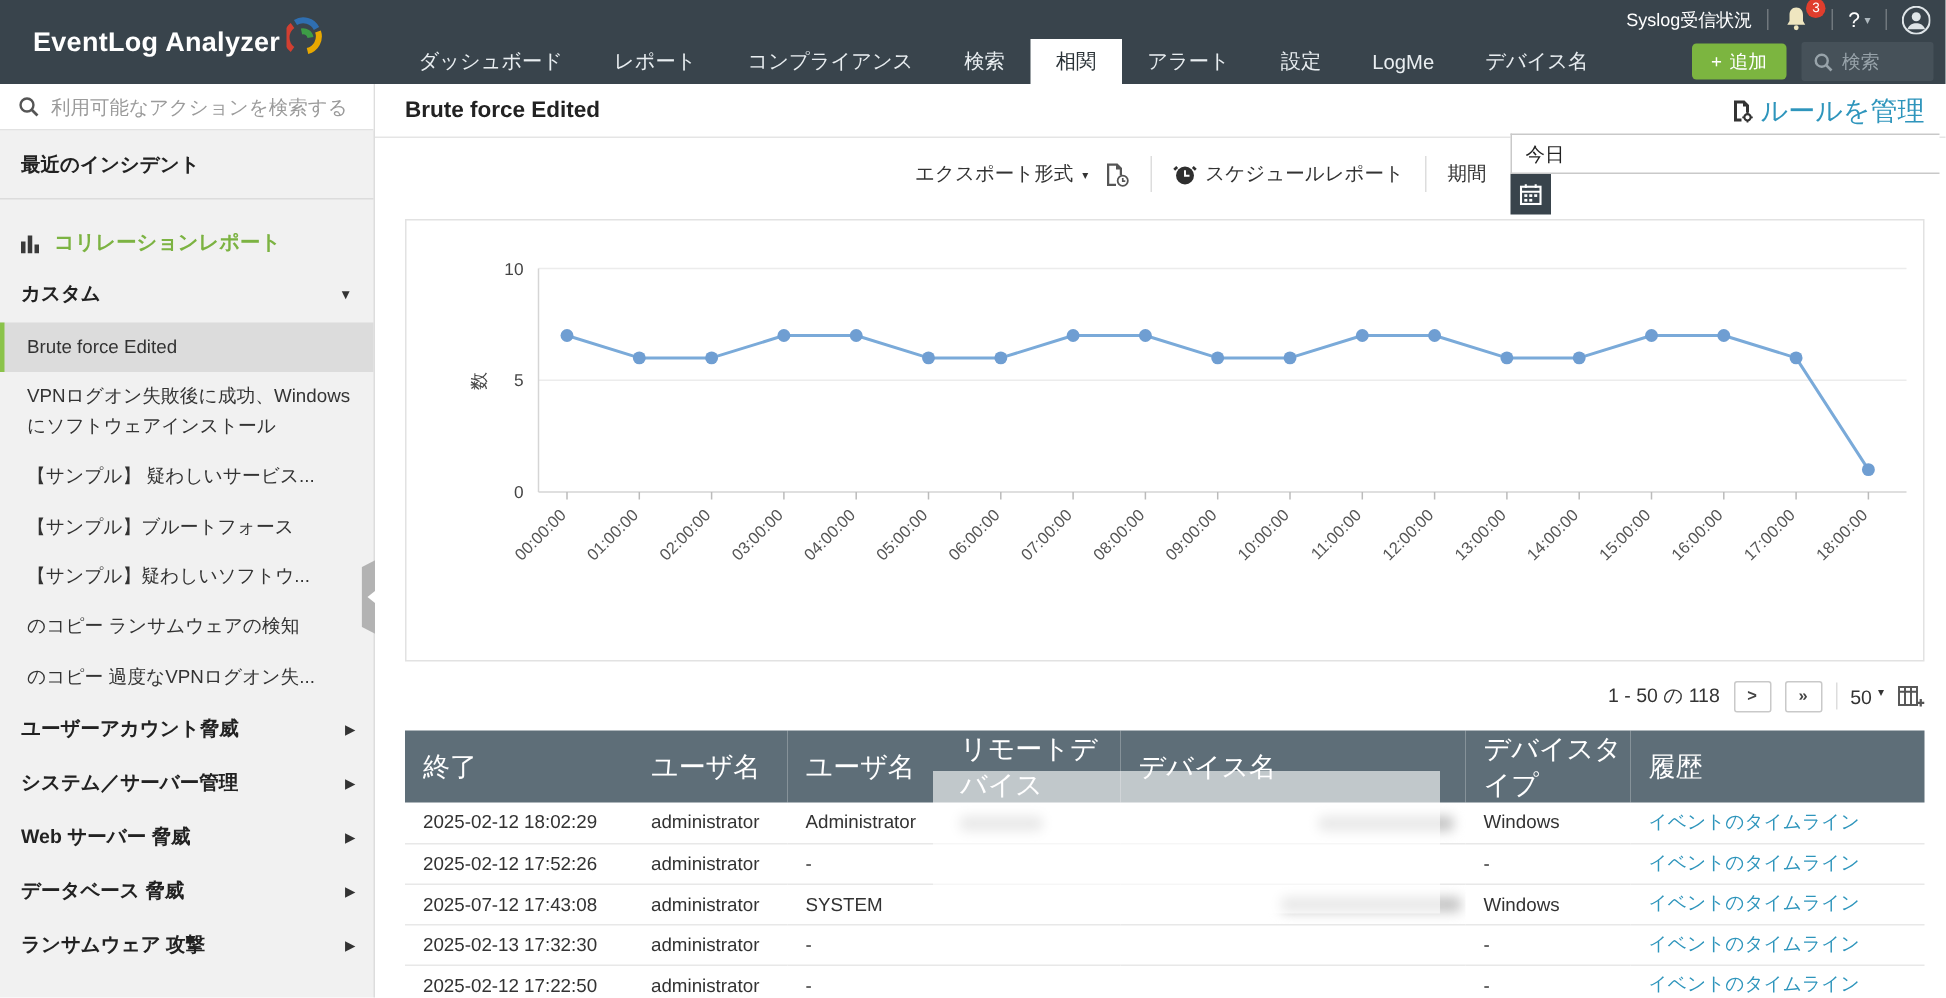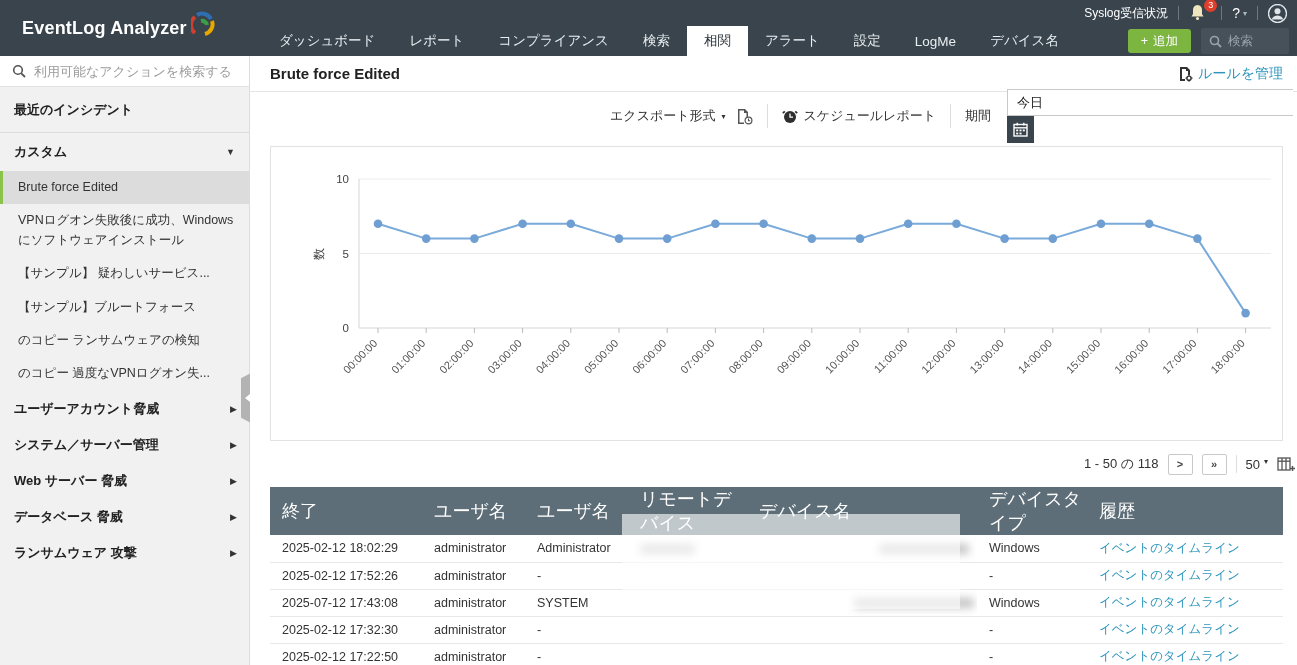--- a/index.html
+++ b/index.html
@@ -39,33 +39,33 @@
   .side-cat { display:flex; align-items:center; justify-content:space-between; font-size:13px; font-weight:bold; color:#222; padding:9px 12px 9px 14px; cursor:pointer; }
   .cat-arrow { font-size:9px; color:#333; }
   .collapse-handle { position:absolute; left:241px; top:372px; width:12px; height:52px; background:#b3b3b3; cursor:pointer;
     clip-path:polygon(0 12%,100% 0,100% 100%,0 88%); display:flex; align-items:center; justify-content:center; }
   .collapse-handle::before { content:""; border-top:4px solid transparent; border-bottom:4px solid transparent; border-right:5px solid #fff; }
 
   
   .main { position:absolute; left:250px; top:56px; width:1047px; height:609px; background:#fff; }
   .title-row { height:36px; display:flex; align-items:center; justify-content:space-between; padding:0 14px 0 20px; border-bottom:1px solid #e5e5e5; }
   .page-title { font-size:15px; font-weight:bold; color:#222; }
-  .manage-rules { display:flex; align-items:center; gap:5px; color:#2e95bc; font-size:14px; cursor:pointer; }
+  .manage-rules { display:flex; align-items:center; gap:5px; color:#2e95bc; font-size:18px; cursor:pointer; }
   .toolbar { height:48px; display:flex; align-items:center; justify-content:flex-end; gap:14px; padding-right:4px; }
   .tb-item { display:flex; align-items:center; gap:6px; font-size:13px; color:#333; cursor:pointer; }
   .tb-sep { width:1px; height:24px; background:#ddd; }
   .period-label { font-size:13px; color:#333; margin-right:2px; }
   .period-box { display:flex; align-items:stretch;flex-direction:column; }
   .period-input { width:286px; height:27px; border:1px solid #c9c9c9; border-right:none; font-size:13px; color:#222; padding:0 9px; outline:none; font-family:inherit; }
   .cal-btn { width:27px; height:27px; background:#39444c; display:flex; align-items:center; justify-content:center; cursor:pointer; }
 
   .chart-panel { margin:6px 14px 0 20px; height:295px; border:1px solid #e2e2e2; }
   .chart-panel svg { width:100%; height:100%; display:block; }
 
-  .pagination { height:46px; display:flex; align-items:center; justify-content:flex-end; gap:9px; padding-right:2px; font-size:13px; color:#333; }
+  .pagination { height:46px; display:flex; align-items:center; justify-content:flex-end; gap:9px; padding-right:14px; font-size:13px; color:#333; }
   .pg-btn { width:25px; height:21px; border:1px solid #c9c9c9; border-radius:2px; background:#fff; display:flex; align-items:center; justify-content:center; font-size:11px; font-weight:bold; color:#444; cursor:pointer; }
   .pg-sep { width:1px; height:18px; background:#ddd; }
   .pg-size { display:flex; align-items:flex-start; gap:4px; cursor:pointer; }
 
   .tbl-wrap { position:relative; margin:0 14px 0 20px; }
   table { border-collapse:collapse; table-layout:fixed; width:1013px; }
   thead th { background:#5e6e78; color:#fff; font-weight:normal; font-size:18px; text-align:left; height:27px; padding:0 0 0 12px; }
   tbody td { font-size:12.5px; color:#333; height:27px; padding:0 0 0 12px; border-bottom:1px solid #e8e8e8; white-space:nowrap; overflow:hidden; }
   td.link { color:#2e95bc; cursor:pointer; }
   .blob { display:inline-block; height:10px; border-radius:3px; background:#c3c3c3; filter:blur(4px); vertical-align:middle; }
@@ -141,29 +141,38 @@
 
 <div class="sidebar">
   <div class="sb-search">
     <svg class="ic" width="14" height="14" viewBox="0 0 14 14">
       <circle cx="6" cy="6" r="4.3" fill="none" stroke="#555" stroke-width="1.6"></circle>
       <line x1="9.3" y1="9.3" x2="13" y2="13" stroke="#555" stroke-width="1.8"></line>
     </svg>
     <input placeholder="利用可能なアクションを検索する" style="">
   </div>
   <div class="sb-recent">最近のインシデント</div>
+  <div class="sb-section">
+    <svg class="ic" width="15" height="13" viewBox="0 0 15 13">
+      <rect x="0" y="5" width="3" height="8" fill="#3a3a3a"></rect>
+      <rect x="4.5" y="1" width="3" height="12" fill="#3a3a3a"></rect>
+      <rect x="9" y="7" width="3" height="6" fill="#3a3a3a"></rect>
+    </svg>
+    <span>コリレーションレポート</span>
+  </div>
   <div class="sb-group">
     <span>カスタム</span>
     <span class="cat-arrow">▼</span>
   </div>
   <div id="sb-items">
       <div class="side-item selected">Brute force Edited</div>
       <div class="side-item">VPNログオン失敗後に成功、Windowsにソフトウェアインストール</div>
       <div class="side-item">【サンプル】 疑わしいサービス...</div>
       <div class="side-item">【サンプル】ブルートフォース</div>
+      <div class="side-item">【サンプル】疑わしいソフトウ...</div>
       <div class="side-item">のコピー ランサムウェアの検知</div>
       <div class="side-item">のコピー 過度なVPNログオン失...</div>
     </div>
   <div id="sb-cats">
       <div class="side-cat">
         <span>ユーザーアカウント脅威</span>
         <span class="cat-arrow">▶</span>
       </div>
       <div class="side-cat">
         <span>システム／サーバー管理</span>
@@ -379,21 +388,21 @@
           <tr>
             <td>2025-07-12 17:43:08</td>
             <td>administrator</td>
             <td>SYSTEM</td>
             <td></td>
             <td><span class="blob" style="width: 120px; margin-left: 95px;"></span></td>
             <td>Windows</td>
             <td class="link">イベントのタイムライン</td>
           </tr>
           <tr>
-            <td>2025-02-12 17:32:30</td>
+            <td>2025-02-13 17:32:30</td>
             <td>administrator</td>
             <td>-</td>
             <td></td>
             <td></td>
             <td>-</td>
             <td class="link">イベントのタイムライン</td>
           </tr>
           <tr>
             <td>2025-02-12 17:22:50</td>
             <td>administrator</td>

